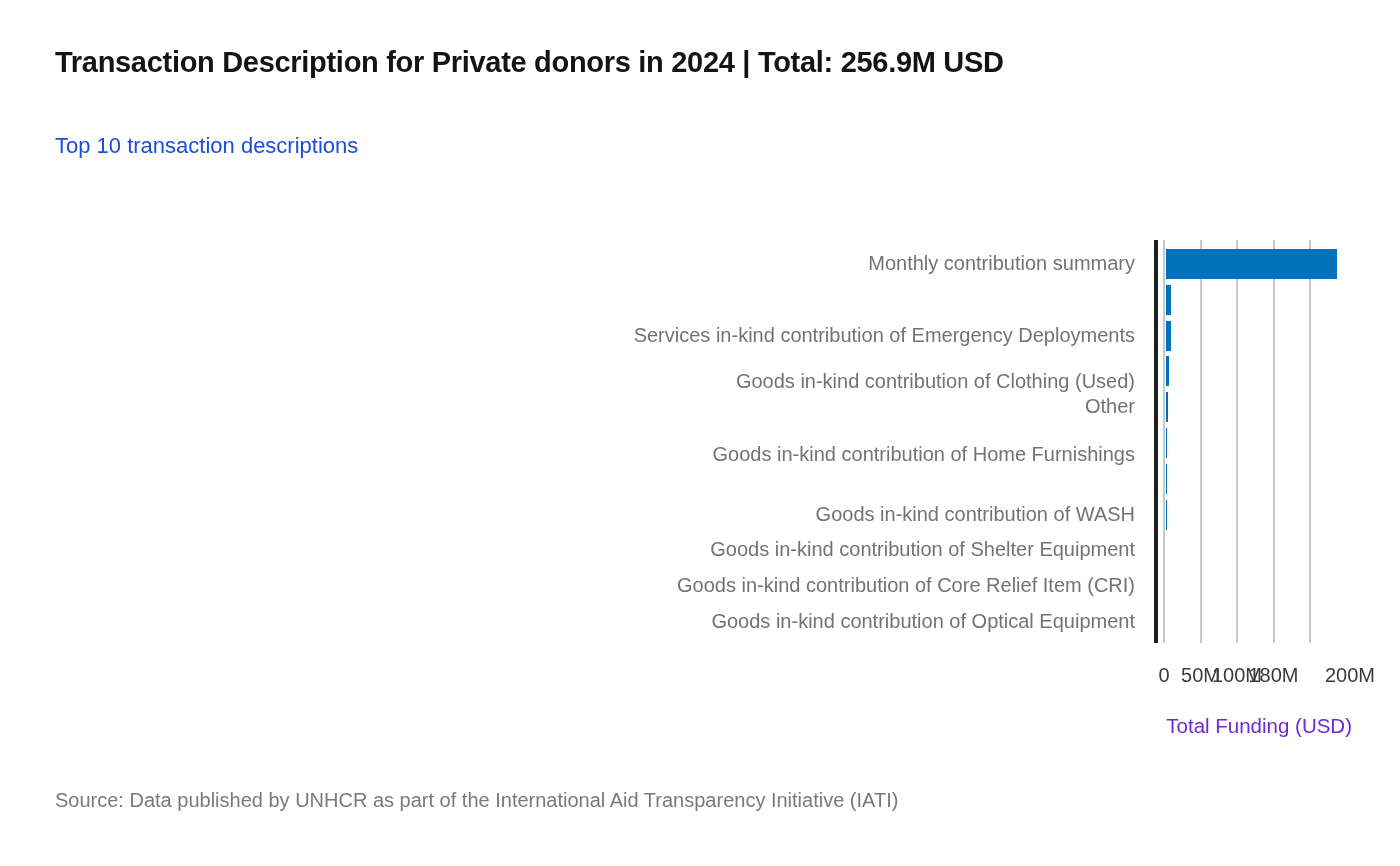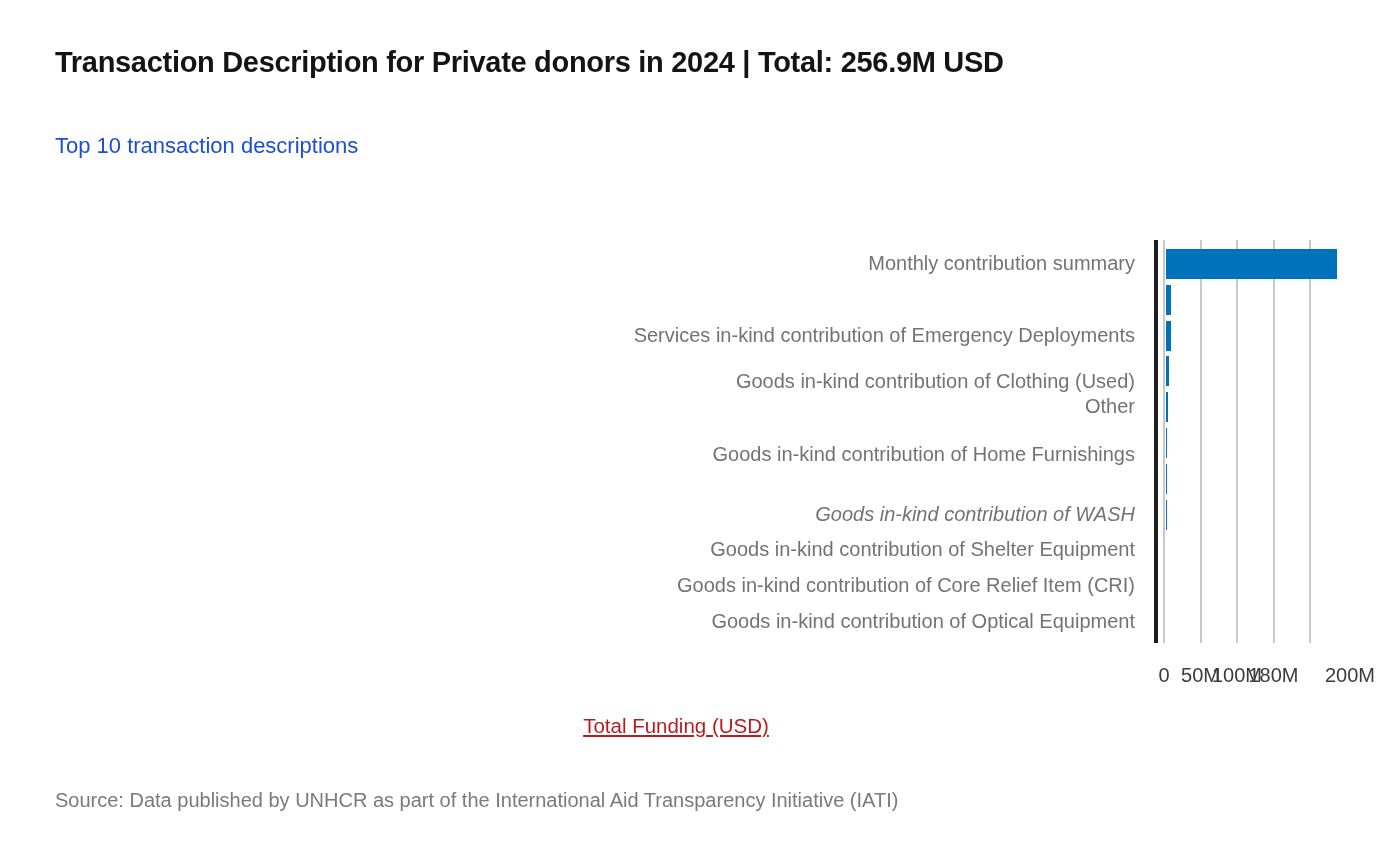--- a/index.html
+++ b/index.html
@@ -73,25 +73,24 @@
     transform: translateX(-50%);
     font-size: 20px;
     color: #3b3b3b;
     white-space: nowrap;
   }
   .axis-title {
     position: absolute;
     top: 714px;
     left: 0;
     width: 1352px;
-    text-align: center;
+    text-align: right;
     font-size: 20.5px;
-    color: #b91c1c;
+    color: #6d28d9;
     white-space: nowrap;
-    text-decoration: underline;
   }
   .source {
     position: absolute;
     left: 55px;
     top: 789px;
     font-size: 20px;
     color: #7a7a7a;
     white-space: nowrap;
   }
 </style>
@@ -117,21 +116,21 @@
         <div class="bar" style="top: 38.7px; width: 5.037px; background: rgb(0, 114, 188);"></div>
         <div class="row-label" style="top: 71.6px;">Services in-kind contribution of Emergency Deployments</div>
         <div class="bar" style="top: 74.5px; width: 4.891px; background: rgb(0, 114, 188);"></div>
         <div class="row-label" style="top: 107.4px; margin-top: 11px;">Goods in-kind contribution of Clothing (Used)</div>
         <div class="bar" style="top: 110.3px; width: 3.139px; background: rgb(0, 114, 188);"></div>
         <div class="row-label" style="top: 143.2px; margin-left: 36px;">Other</div>
         <div class="bar" style="top: 146.1px; width: 1.606px; background: rgb(0, 114, 188);"></div>
         <div class="row-label" style="top: 179px; margin-top: 12px;">Goods in-kind contribution of Home Furnishings</div>
         <div class="bar" style="top: 181.9px; width: 1.314px; background: rgb(0, 114, 188);"></div>
         <div class="bar" style="top: 217.7px; width: 0.219px; background: rgb(0, 114, 188);"></div>
-        <div class="row-label" style="top: 250.6px; font-style: italic;">Goods in-kind contribution of WASH</div>
+        <div class="row-label" style="top: 250.6px;">Goods in-kind contribution of WASH</div>
         <div class="bar" style="top: 253.5px; width: 0.146px; background: rgb(0, 114, 188);"></div>
         <div class="row-label" style="top: 286.4px;">Goods in-kind contribution of Shelter Equipment</div>
         <div class="bar" style="top: 289.3px; width: 0.073px; background: rgb(0, 114, 188);"></div>
         <div class="row-label" style="top: 322.2px;">Goods in-kind contribution of Core Relief Item (CRI)</div>
         <div class="bar" style="top: 325.1px; width: 0.073px; background: rgb(0, 114, 188);"></div>
         <div class="row-label" style="top: 358px;">Goods in-kind contribution of Optical Equipment</div>
         <div class="bar" style="top: 360.9px; width: 0.073px; background: rgb(0, 114, 188);"></div>
       </div>
     <div id="ticks">
         <div class="tick-label" style="left: 1164px;">0</div>

